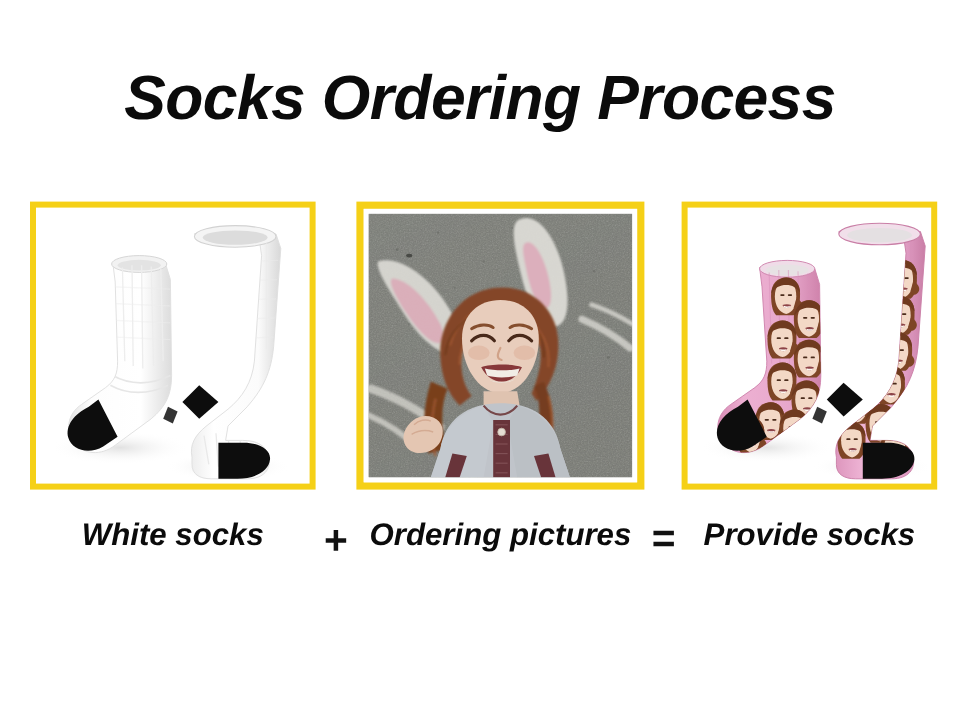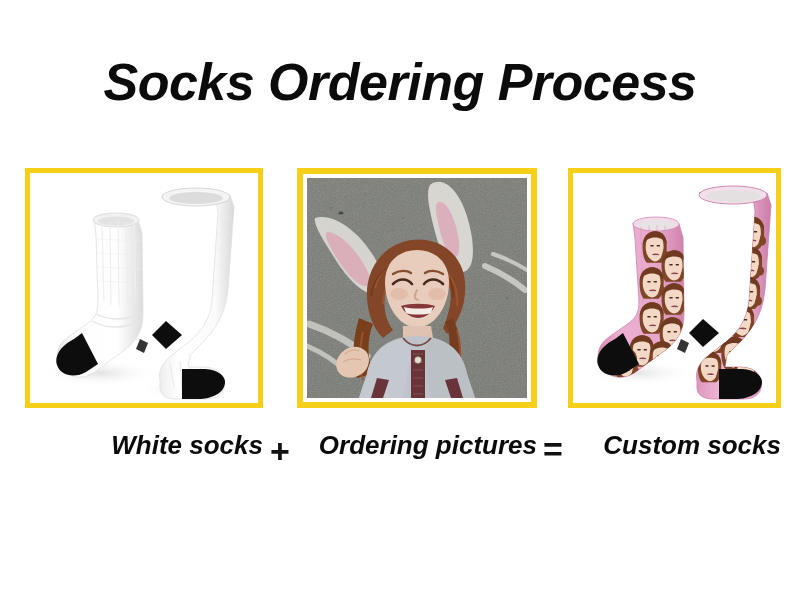--- a/index.html
+++ b/index.html
@@ -76,21 +76,21 @@
   #op-equal { left: 536px; top: 264px; }
 
   
   .caption {
     position: absolute;
     top: 430px;
     font-size: 26px;
     font-weight: bold;
     font-style: italic;
     color: #0b0b0b;
-    text-align: right;
+    text-align: center;
     white-space: nowrap;
   }
   #caption-1 { left: 25px;  width: 238px; }
   #caption-2 { left: 297px; width: 240px; }
   #caption-3 { left: 568px; width: 213px; }
 
   
   .sock-svg { display: block; width: 100%; height: 100%; }
 
   
@@ -510,13 +510,13 @@
           <path d="M164,196 C178,195 190,201 189,210 C188,220 176,226 162,226
                    L146,226 L146,196 Z" fill="#0d0d0d"></path>
         </g>
       </svg>
     </div>
   </div>
 </div>
 
 <div class="caption" id="caption-1">White socks</div>
 <div class="caption" id="caption-2">Ordering pictures</div>
-<div class="caption" id="caption-3">Custom socks</div>
+<div class="caption" id="caption-3">Provide socks</div>
 
 </body></html>

